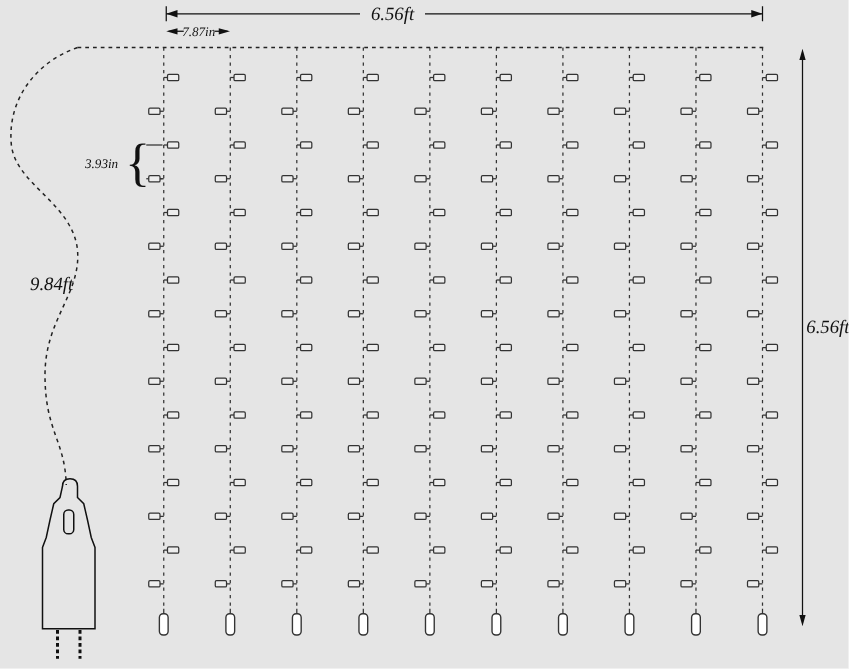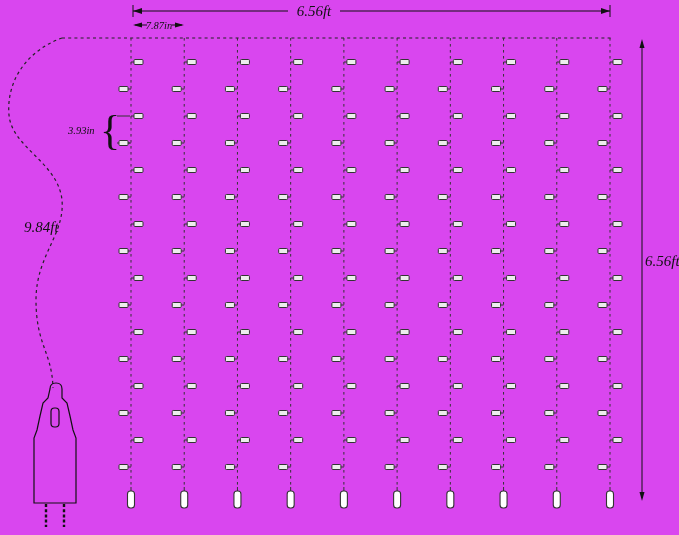--- a/index.html
+++ b/index.html
@@ -1,16 +1,16 @@
 <!DOCTYPE html>
 <html><head>
 <meta charset="utf-8">
 <style>
   html,body{margin:0;padding:0;background:#fff;}
-  .canvas{position:relative;width:679px;height:535px;background:#d946ef;overflow:hidden;}
+  .canvas{position:relative;width:679px;height:535px;background:#e5e5e5;overflow:hidden;}
   svg{display:block;}
   .label{font-family:"Liberation Serif", serif;font-style:italic;fill:#111;}
   .lbl-big{font-size:15px;}
   .lbl-small{font-size:10.5px;}
   .brace{font-family:"Liberation Serif", serif;font-size:42px;fill:#111;}
   .dim{stroke:#111;stroke-width:1;fill:none;}
   .wire{stroke:#222;stroke-width:1.2;fill:none;stroke-dasharray:3 3.2;}
   .strand{stroke:#333;stroke-width:1;fill:none;stroke-dasharray:2.6 3.4;}
   .solid{stroke:#333;stroke-width:1;fill:none;}
   .plug{stroke:#111;stroke-width:1.2;fill:none;}

